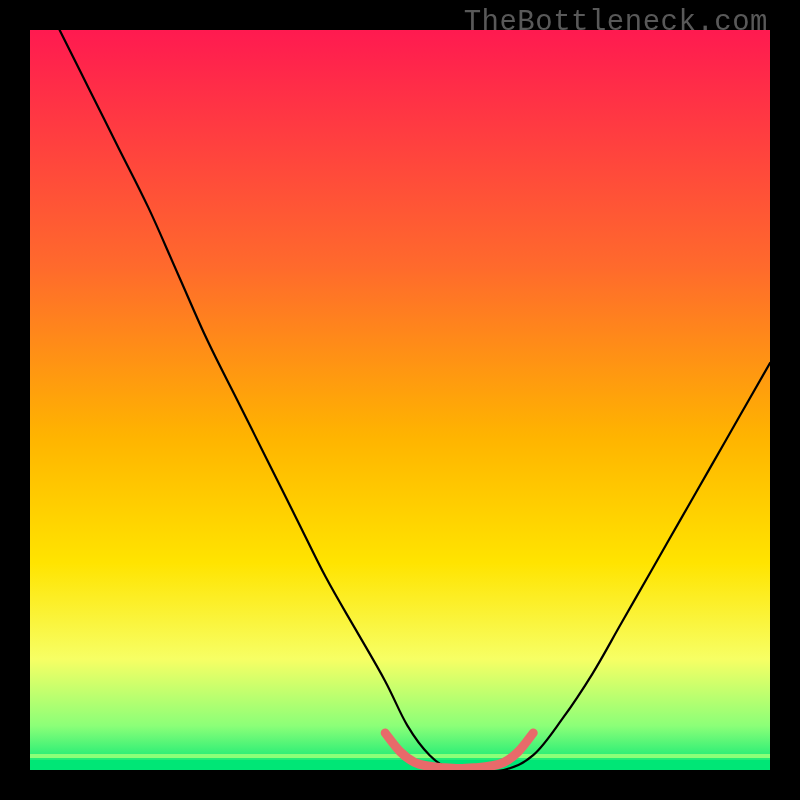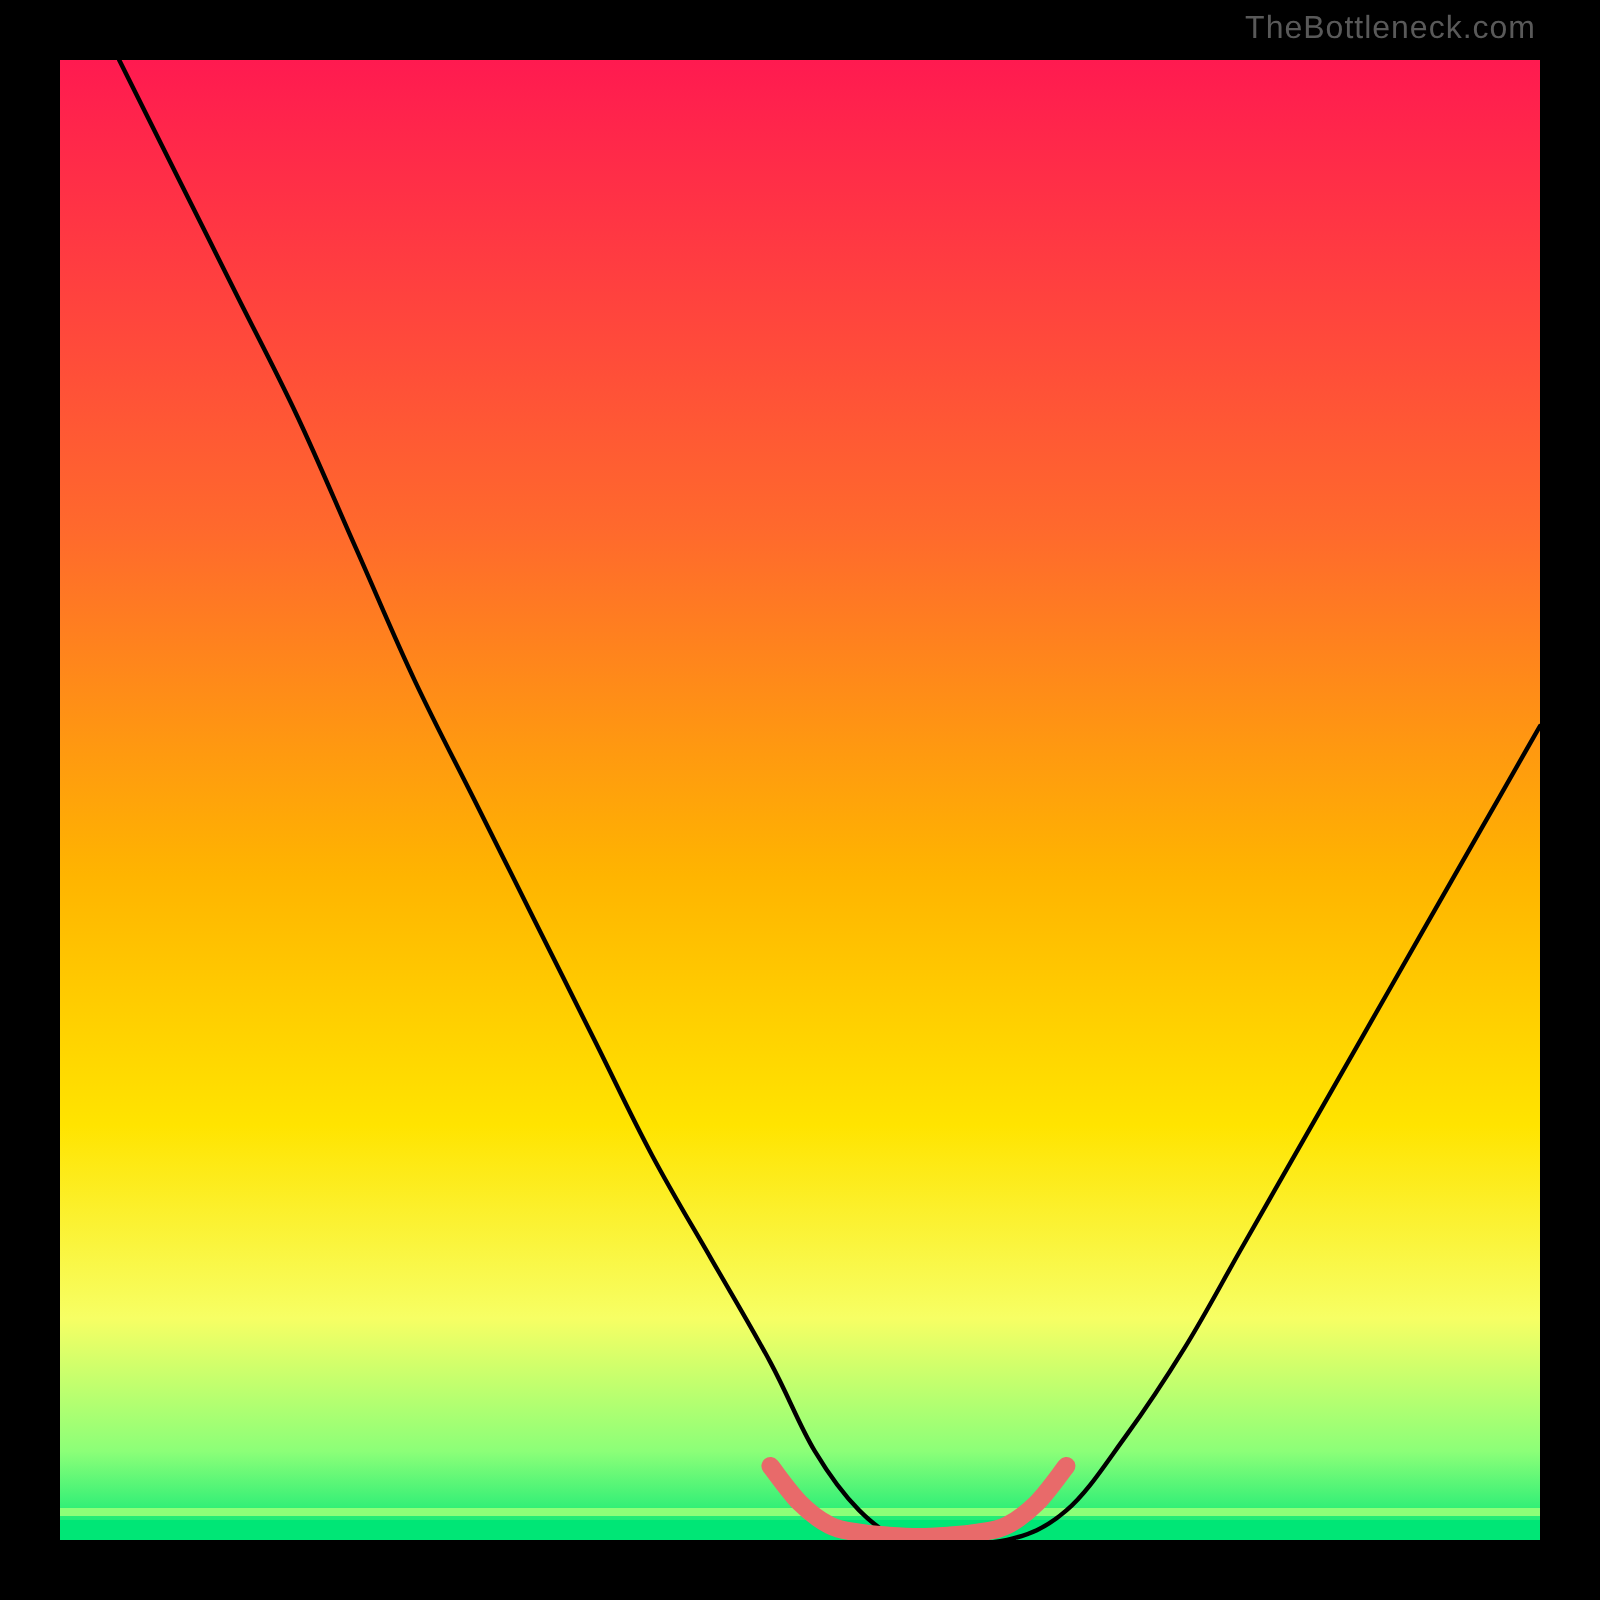--- a/index.html
+++ b/index.html
@@ -16,22 +16,22 @@
     top: 30px;
     width: 740px;
     height: 740px;
     overflow: hidden;
   }
   .watermark {
     position: absolute;
     top: 6px;
     right: 32px;
     color: #595959;
-    font-family: Liberation Sans, sans-serif;
-    font-size: 16px;
+    font-family: Liberation Mono, monospace;
+    font-size: 29px;
     font-weight: 500;
     letter-spacing: 0.5px;
   }
   svg { display: block; }
 </style>
 </head>
 <body>
 
 <div class="watermark">TheBottleneck.com</div>
 

